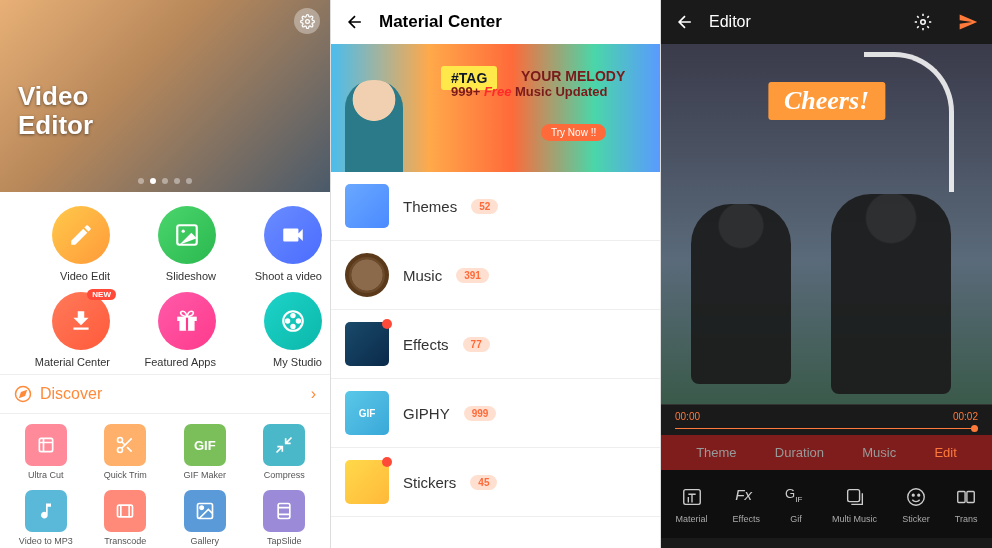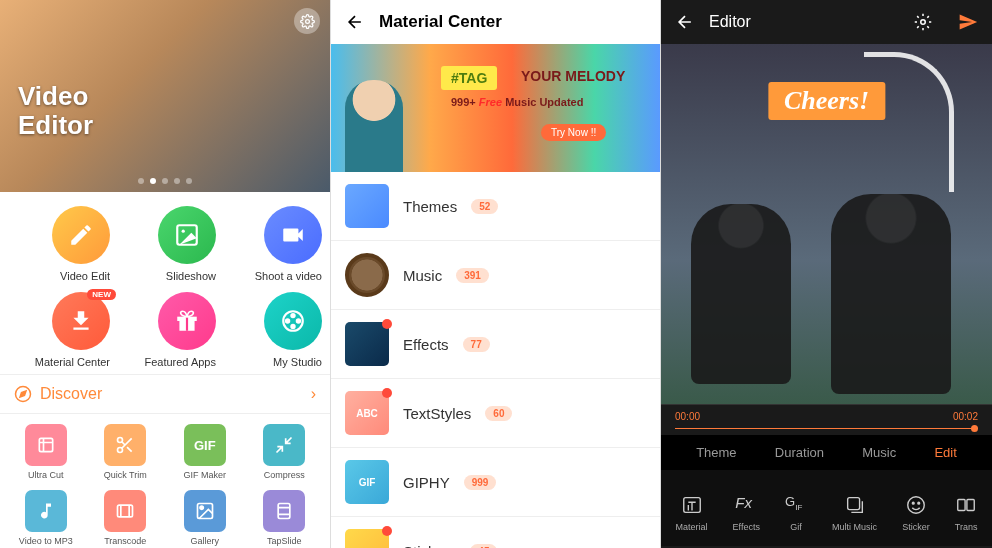--- a/index.html
+++ b/index.html
@@ -33,23 +33,23 @@
 .tool { display: flex; flex-direction: column; align-items: center; gap: 4px; }
 .sq { width: 42px; height: 42px; border-radius: 7px; display: flex; align-items: center; justify-content: center; font-size: 13px; font-weight: 700; color: #fff; }
 .sq-pink { background: #ff8a9a; } .sq-orange { background: #ffb06a; } .sq-green { background: #7abf5a; } .sq-teal { background: #4ab8c8; }
 .sq-cyan { background: #5ab8d8; } .sq-red { background: #ff8a7a; } .sq-blue2 { background: #5a9ad8; } .sq-purple { background: #9a8ad8; }
 .tlabel { font-size: 9px; color: #555; }
 
 
 .hdr { display: flex; align-items: center; padding: 12px 14px; gap: 14px; font-size: 17px; font-weight: 600; }
 .banner { height: 128px; background: linear-gradient(90deg,#4abded 0%,#ffa94a 30%,#ff6a3a 55%,#4ad6a8 80%,#5a9aff 100%); position: relative; overflow: hidden; }
 .banner-person { position: absolute; left: 14px; bottom: -6px; width: 58px; height: 98px; background: radial-gradient(circle at 50% 20%,#f0d0b0 25%,transparent 26%), linear-gradient(#2a7a8a,#2a7a8a); border-radius: 28px 28px 6px 6px; }
-.tag-box { position: absolute; left: 110px; top: 22px; background: #ffe94a; color: #4d7c0f; font-weight: 800; padding: 4px 10px; border-radius: 3px; font-size: 14px; }
+.tag-box { position: absolute; left: 110px; top: 22px; background: #ffe94a; color: #0f172a; font-weight: 800; padding: 4px 10px; border-radius: 3px; font-size: 14px; }
 .melody { position: absolute; left: 190px; top: 24px; color: #7a1a1a; font-weight: 800; font-size: 14px; }
-.subbanner { position: absolute; left: 120px; top: 52px; color: #7a1a1a; font-size: 11px; font-weight: 600; text-align: right; }
+.subbanner { position: absolute; left: 120px; top: 40px; color: #7a1a1a; font-size: 13px; font-weight: 600; text-align: right; }
 .subbanner .free { color: #ff2a2a; font-style: italic; font-weight: 800; }
 .trynow { position: absolute; left: 210px; top: 80px; background: #ff6a3a; color: #fff; font-size: 10px; padding: 3px 10px; border-radius: 10px; }
 .list { }
 .row { display: flex; align-items: center; padding: 12px 14px; gap: 14px; border-bottom: 1px solid #eee; }
 .thumb { width: 44px; height: 44px; border-radius: 5px; position: relative; }
 .th-blue { background: linear-gradient(135deg,#6aa8ff,#4a8aff); }
 .th-brown { background: radial-gradient(circle at 50% 50%,#8a6a4a 0 60%,#6a4a2a 62%); border-radius: 50%; border: 4px solid #5a3a1a; }
 .th-dark { background: linear-gradient(135deg,#1a4a6a,#0a2a4a); }
 .th-pink { background: linear-gradient(135deg,#ffb0a0,#ff8a7a); display:flex; align-items:center; justify-content:center; color:#fff; font-size:10px; font-weight:700; }
 .th-cyan { background: linear-gradient(135deg,#5ac8e8,#3aa8d8); display:flex; align-items:center; justify-content:center; color:#fff; font-size:10px; font-weight:800; }
@@ -62,25 +62,25 @@
 .hdr3 { display: flex; align-items: center; padding: 12px 14px; gap: 14px; color: #fff; font-size: 16px; font-weight: 500; }
 .hdr3 .spacer { flex: 1; }
 .preview { height: 360px; background: linear-gradient(180deg,#3a3a4a 0%,#5a6a7a 60%,#3a5a4a 100%); position: relative; }
 .cheers { position: absolute; top: 38px; left: 50%; transform: translateX(-50%); background: #ff9a3a; color: #fff; font-size: 26px; font-weight: 800; font-style: italic; font-family: cursive; padding: 4px 16px; border-radius: 3px; }
 .swoosh { position: absolute; top: 8px; right: 38px; width: 90px; height: 140px; border: 5px solid #fff; border-left: none; border-bottom: none; border-radius: 0 60px 0 0; opacity: 0.85; }
 .grad { position:absolute; left:30px; bottom:20px; width:100px; height:180px; background: radial-gradient(circle at 50% 12%, #2a2a2a 13%, transparent 14%), linear-gradient(#1a1a1a,#1a1a1a); border-radius: 40px 40px 8px 8px; opacity:0.9; }
 .grad2 { left: 170px; bottom:10px; width:120px; height:200px; }
 .timebar { display: flex; justify-content: space-between; padding: 6px 14px; font-size: 10px; color: #ff7a3a; background: #1a1a1a; border-top: 1px solid #333; }
 .line { height: 1px; background: #ff7a3a; margin: 0 14px 6px; position:relative; }
 .line::before { content:''; position:absolute; right:0; top:-3px; width:7px; height:7px; background:#ff7a3a; border-radius:50%; }
-.tabs3 { display: flex; justify-content: space-around; padding: 10px 16px; background: #000000; }
+.tabs3 { display: flex; justify-content: space-around; padding: 10px 16px; background: #7f1d1d; }
 .tab3 { font-size: 13px; color: #999; }
 .tab3.active { color: #ff7a3a; }
 .tools3 { display: flex; padding: 16px 2px 14px; background: #0f0f0f; justify-content: space-around; }
-.t3 { display: flex; flex-direction: column; align-items: center; gap: 6px; color: #ccc; margin-top: 8px; }
+.t3 { display: flex; flex-direction: column; align-items: center; gap: 6px; color: #ccc; }
 .t3 svg, .t3 .ico { width: 22px; height: 22px; stroke: #ccc; }
 .t3label { font-size: 9px; color: #aaa; }
 svg { display: block; }
 </style>
 </head>
 <body>
 
 <div class="panel p1">
   <div class="hero">
     <div class="gear-top">
@@ -273,25 +273,20 @@
         <span class="badge">391</span>
       </div>
     <div class="row">
         <div class="thumb th-dark">
           <span class="corner"></span>
         </div>
         <span class="rtitle">Effects</span>
         <span class="badge">77</span>
       </div>
     <div class="row">
-        <div class="thumb th-pink">ABC<span class="corner"></span></div>
-        <span class="rtitle">TextStyles</span>
-        <span class="badge">60</span>
-      </div>
-    <div class="row">
         <div class="thumb th-cyan">GIF</div>
         <span class="rtitle">GIPHY</span>
         <span class="badge">999</span>
       </div>
     <div class="row">
         <div class="thumb th-yellow">
           <span class="corner"></span>
         </div>
         <span class="rtitle">Stickers</span>
         <span class="badge">45</span>

